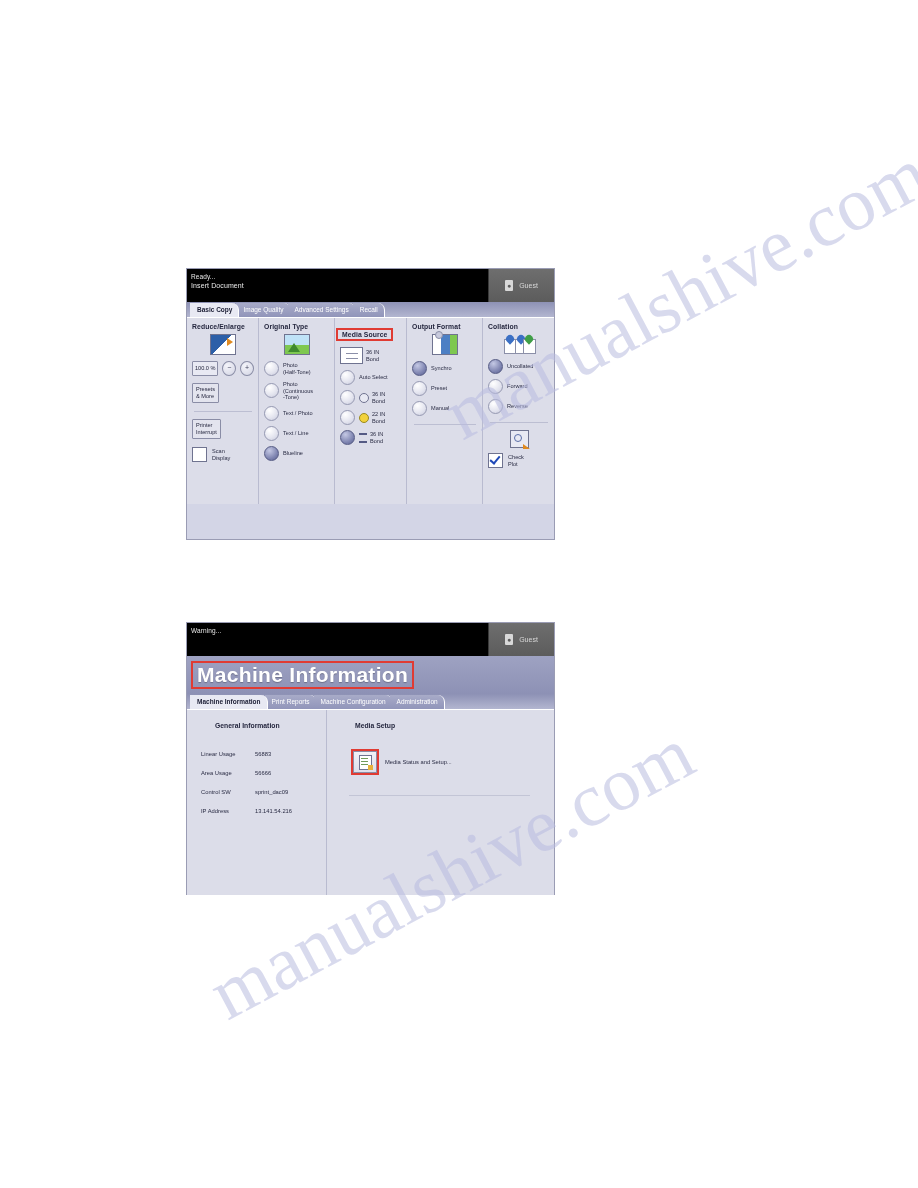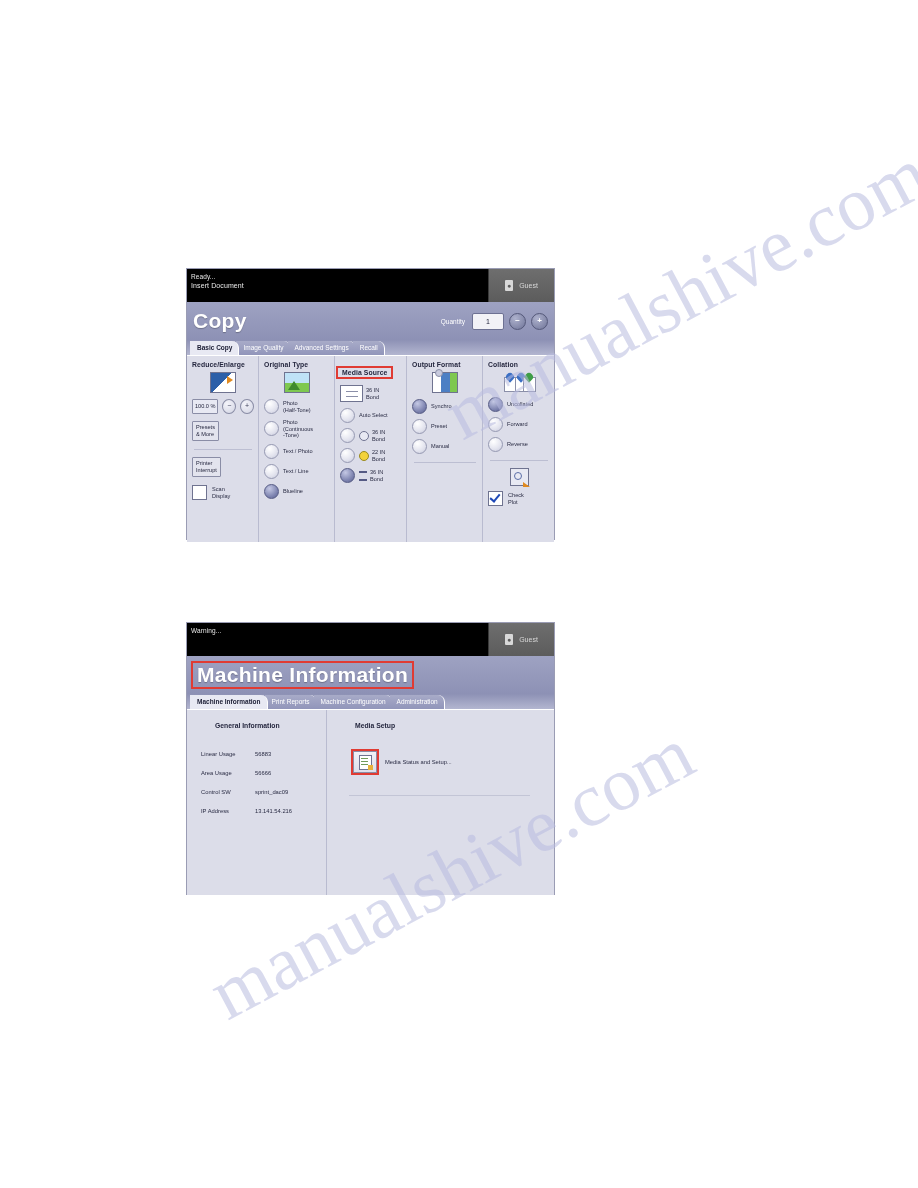--- a/index.html
+++ b/index.html
@@ -505,29 +505,20 @@
     <div class="status-msgs">
       <div>Ready...</div>
       <div class="status-line2">Insert Document</div>
     </div>
     <div class="guest-btn">
       <span class="guest-icon">●</span>
       <span>Guest</span>
     </div>
   </div>
 
-  <div class="titleband">
-    <div class="app-title">Copy</div>
-    <div class="qty-wrap">
-      <span class="qty-label">Quantity</span>
-      <div class="qty-box">1</div>
-      <div class="qty-btn">−</div>
-      <div class="qty-btn">+</div>
-    </div>
-  </div>
 
   <div class="tabrow">
     <div class="tab active">Basic Copy</div>
     <div class="tab">Image Quality</div>
     <div class="tab">Advanced Settings</div>
     <div class="tab">Recall</div>
   </div>
 
   <div class="copybody">
 

